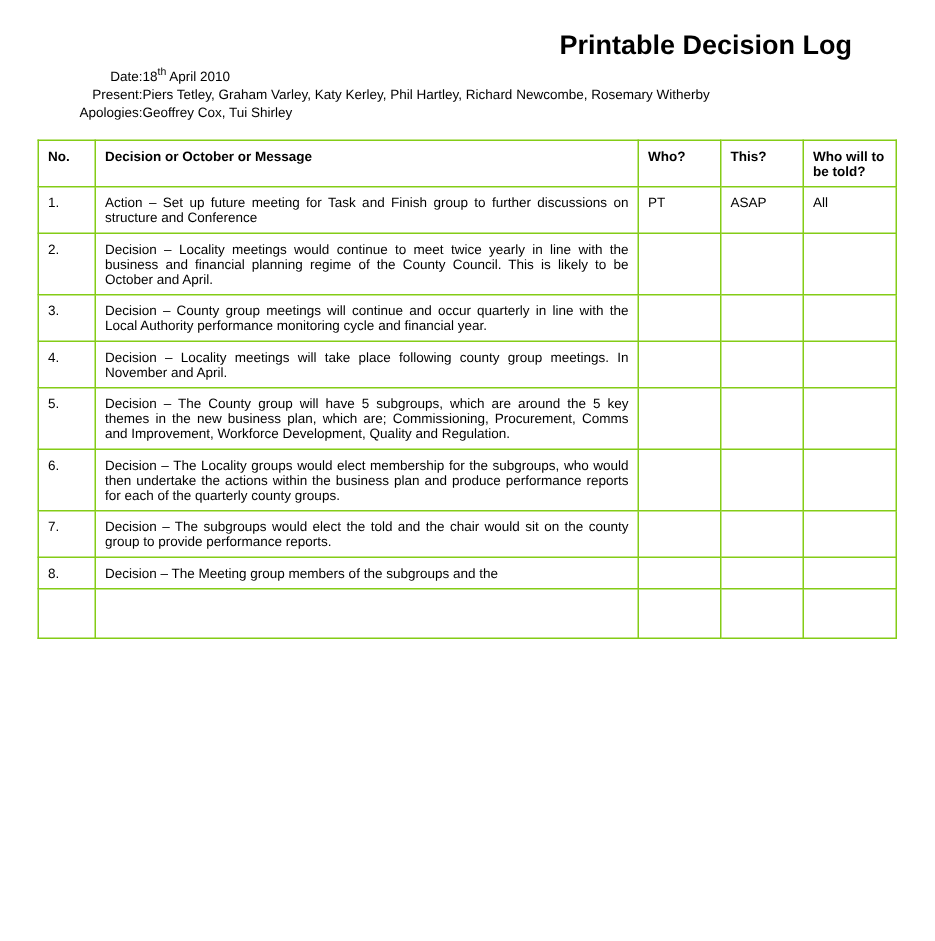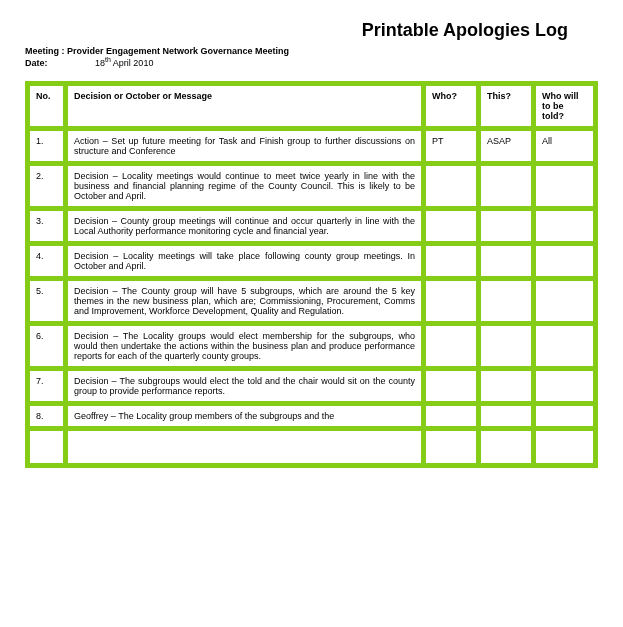--- a/index.html
+++ b/index.html
@@ -21,42 +21,43 @@
   }
   .meta {
     font-size: 9px;
     line-height: 1.35;
     margin-bottom: 12px;
   }
   .meta-row {
     display: flex;
   }
   .meta-label {
-    font-weight: bold;
+    font-weight: normal;
     width: 70px;
     flex-shrink: 0;
+    text-align: right;
   }
   .meta-value {
     flex: 1;
   }
   .meta-title {
     font-weight: bold;
   }
   sup.ord {
     font-size: 7px;
     vertical-align: super;
     line-height: 0;
   }
   table.log {
     border-collapse: collapse;
     width: 100%;
     table-layout: fixed;
   }
   table.log th, table.log td {
-    border: 5px solid #84cc16;
+    border: 1px solid #84cc16;
     padding: 5px 6px;
     vertical-align: top;
     font-size: 9px;
     word-wrap: break-word;
   }
   table.log th {
     font-weight: bold;
     text-align: left;
     background: #fff;
   }
@@ -69,32 +70,36 @@
     text-align: justify;
     text-justify: inter-word;
   }
   tr.empty td {
     height: 22px;
   }
 </style>
 </head>
 <body>
 
-<div class="title">Printable Apologies Log</div>
+<div class="title">Printable Decision Log</div>
 
 <div class="meta">
-  <div class="meta-title">
-    <span>Meeting :</span>
-    <span>Provider Engagement Network Governance Meeting</span>
-  </div>
   <div class="meta-row">
     <div class="meta-label">Date:</div>
     <div class="meta-value">
       <span>18</span><sup class="ord">th</sup><span> April 2010</span>
     </div>
+  </div>
+  <div class="meta-row">
+    <div class="meta-label">Present:</div>
+    <div class="meta-value">Piers Tetley, Graham Varley, Katy Kerley, Phil Hartley, Richard Newcombe, Rosemary Witherby</div>
+  </div>
+  <div class="meta-row">
+    <div class="meta-label">Apologies:</div>
+    <div class="meta-value">Geoffrey Cox, Tui Shirley</div>
   </div>
 </div>
 
 <table class="log">
   <colgroup>
     <col class="c-no">
       <col class="c-desc">
       <col class="c-who">
       <col class="c-when">
       <col class="c-told">
@@ -125,21 +130,21 @@
     </tr>
     <tr>
       <td>3.</td>
       <td class="desc">Decision – County group meetings will continue and occur quarterly in line with the Local Authority performance monitoring cycle and financial year.</td>
       <td></td>
       <td></td>
       <td></td>
     </tr>
     <tr>
       <td>4.</td>
-      <td class="desc">Decision – Locality meetings will take place following county group meetings. In October and April.</td>
+      <td class="desc">Decision – Locality meetings will take place following county group meetings. In November and April.</td>
       <td></td>
       <td></td>
       <td></td>
     </tr>
     <tr>
       <td>5.</td>
       <td class="desc">Decision – The County group will have 5 subgroups, which are around the 5 key themes in the new business plan, which are; Commissioning, Procurement, Comms and Improvement, Workforce Development, Quality and Regulation.</td>
       <td></td>
       <td></td>
       <td></td>
@@ -153,21 +158,21 @@
     </tr>
     <tr>
       <td>7.</td>
       <td class="desc">Decision – The subgroups would elect the told and the chair would sit on the county group to provide performance reports.</td>
       <td></td>
       <td></td>
       <td></td>
     </tr>
     <tr>
       <td>8.</td>
-      <td class="desc">Geoffrey – The Locality group members of the subgroups and the</td>
+      <td class="desc">Decision – The Meeting group members of the subgroups and the</td>
       <td></td>
       <td></td>
       <td></td>
     </tr>
     <tr class="empty">
       <td></td>
       <td class="desc"></td>
       <td></td>
       <td></td>
       <td></td>

